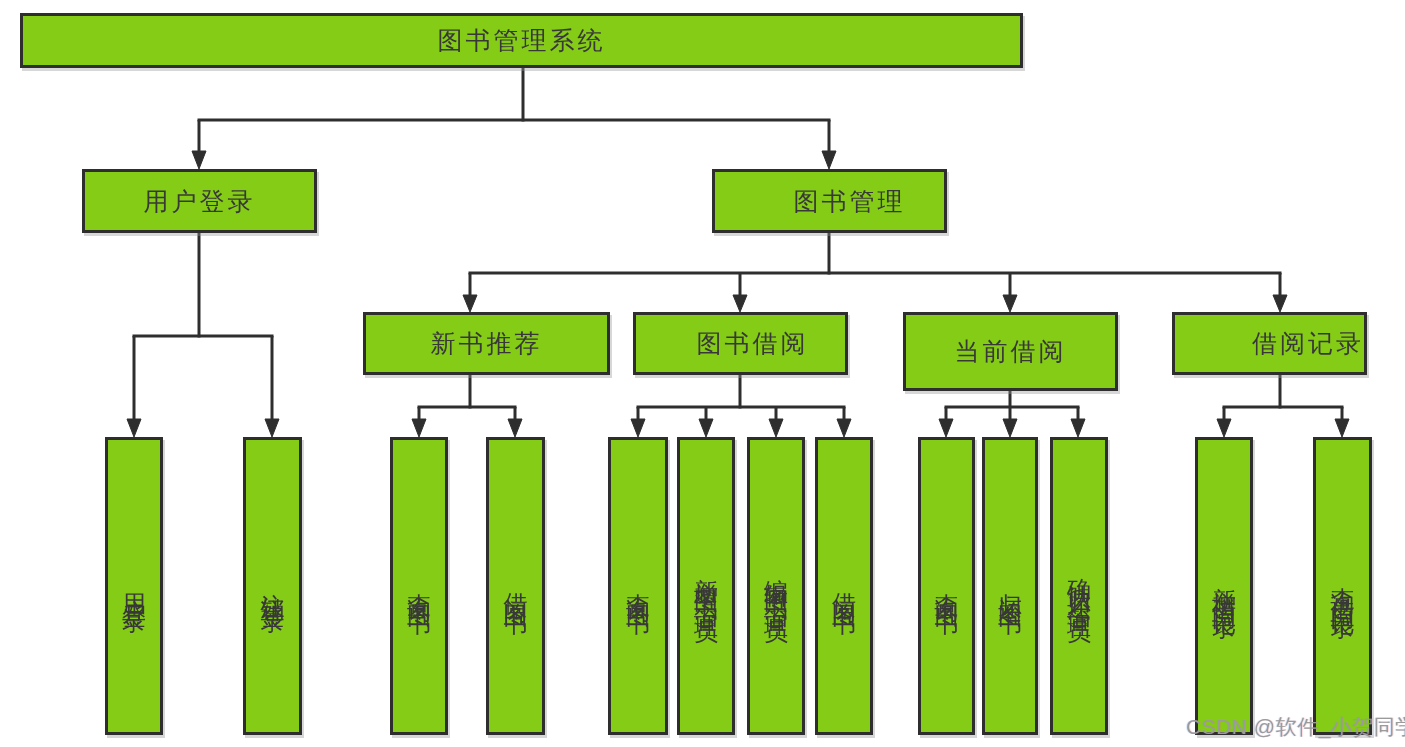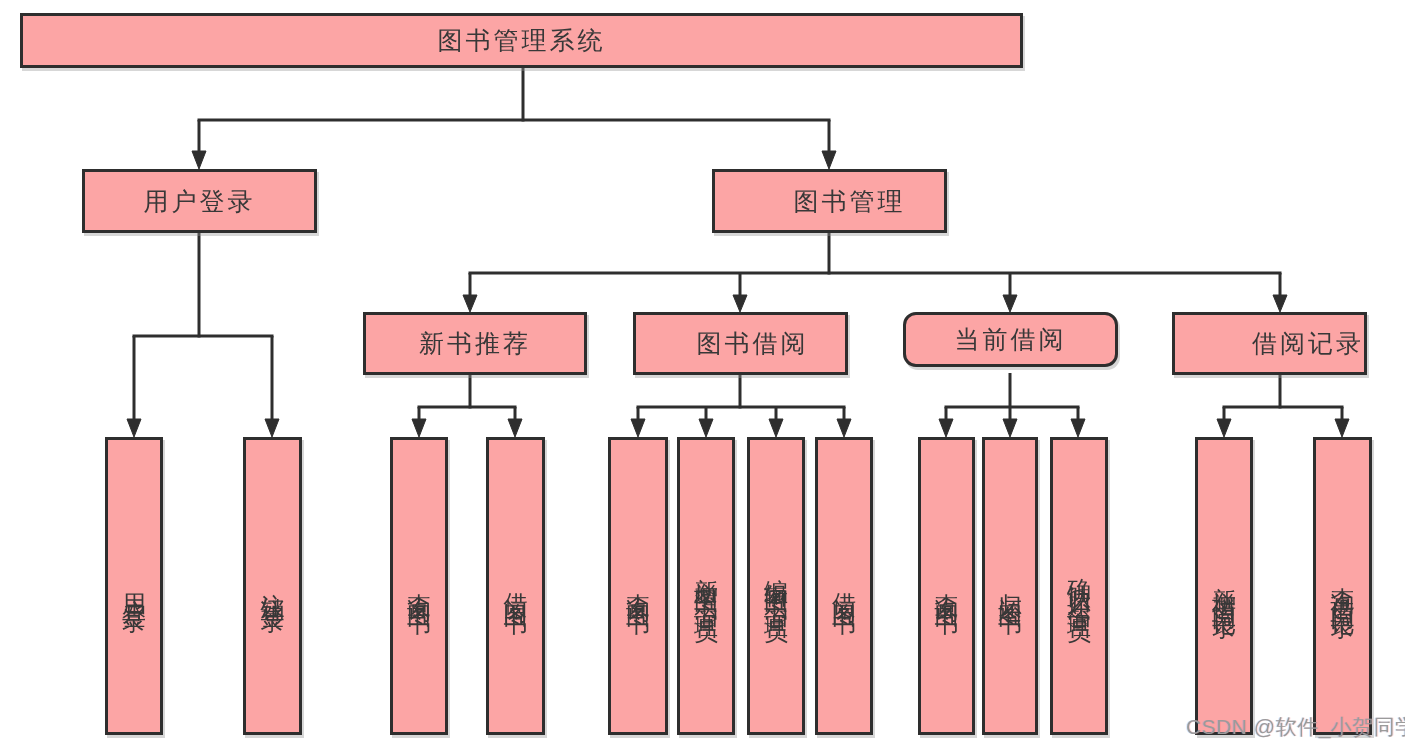--- a/index.html
+++ b/index.html
@@ -8,21 +8,21 @@
     width:1405px; height:747px;
     background:#ffffff;
     overflow:hidden;
     font-family:"Liberation Sans","DejaVu Sans",sans-serif;
   }
   .connector-layer { position:absolute; left:0; top:0; pointer-events:none; }
   .connector-layer line { stroke:#2e2e2e; stroke-width:3; }
   .connector-layer polygon { fill:#2e2e2e; stroke:#2e2e2e; stroke-width:1; }
   .node {
     position:absolute;
-    background:#fca5a5;
+    background:#84cc16;
     border:3px solid #2e2e2e;
     box-sizing:border-box;
     display:flex; align-items:center; justify-content:center;
     color:#383838;
     box-shadow:2px 3px 0 rgba(150,150,150,0.38);
   }
   .h-text { font-size:25px; letter-spacing:3px; white-space:nowrap; line-height:1; }
   .v-text {
     writing-mode:vertical-rl;
     text-orientation:mixed;
@@ -112,27 +112,27 @@
     <span class="h-text">图书管理系统</span>
   </div>
 
   <div class="node" style="left:82px; top:169px; width:235px; height:64px;">
     <span class="h-text">用户登录</span>
   </div>
   <div class="node" style="left:712px; top:169px; width:235px; height:64px;padding-left:40px;">
     <span class="h-text">图书管理</span>
   </div>
 
-  <div class="node" style="left:363px; top:312px; width:224px; height:63px;">
+  <div class="node" style="left:363px; top:312px; width:247px; height:63px;">
     <span class="h-text">新书推荐</span>
   </div>
   <div class="node" style="left:633px; top:312px; width:215px; height:63px;padding-left:24px;">
     <span class="h-text">图书借阅</span>
   </div>
-  <div class="node" style="left:903px; top:312px; width:215px; height:55px;border-radius:13px;">
+  <div class="node" style="left:903px; top:312px; width:215px; height:79px;">
     <span class="h-text">当前借阅</span>
   </div>
   <div class="node" style="left:1172px; top:312px; width:195px; height:63px;justify-content:flex-end;">
     <span class="h-text">借阅记录</span>
   </div>
 
   <div class="node" style="left:105px; top:437px; width:58px; height:298px;">
     <span class="v-text">用户登录</span>
   </div>
   <div class="node" style="left:243px; top:437px; width:59px; height:298px;">

